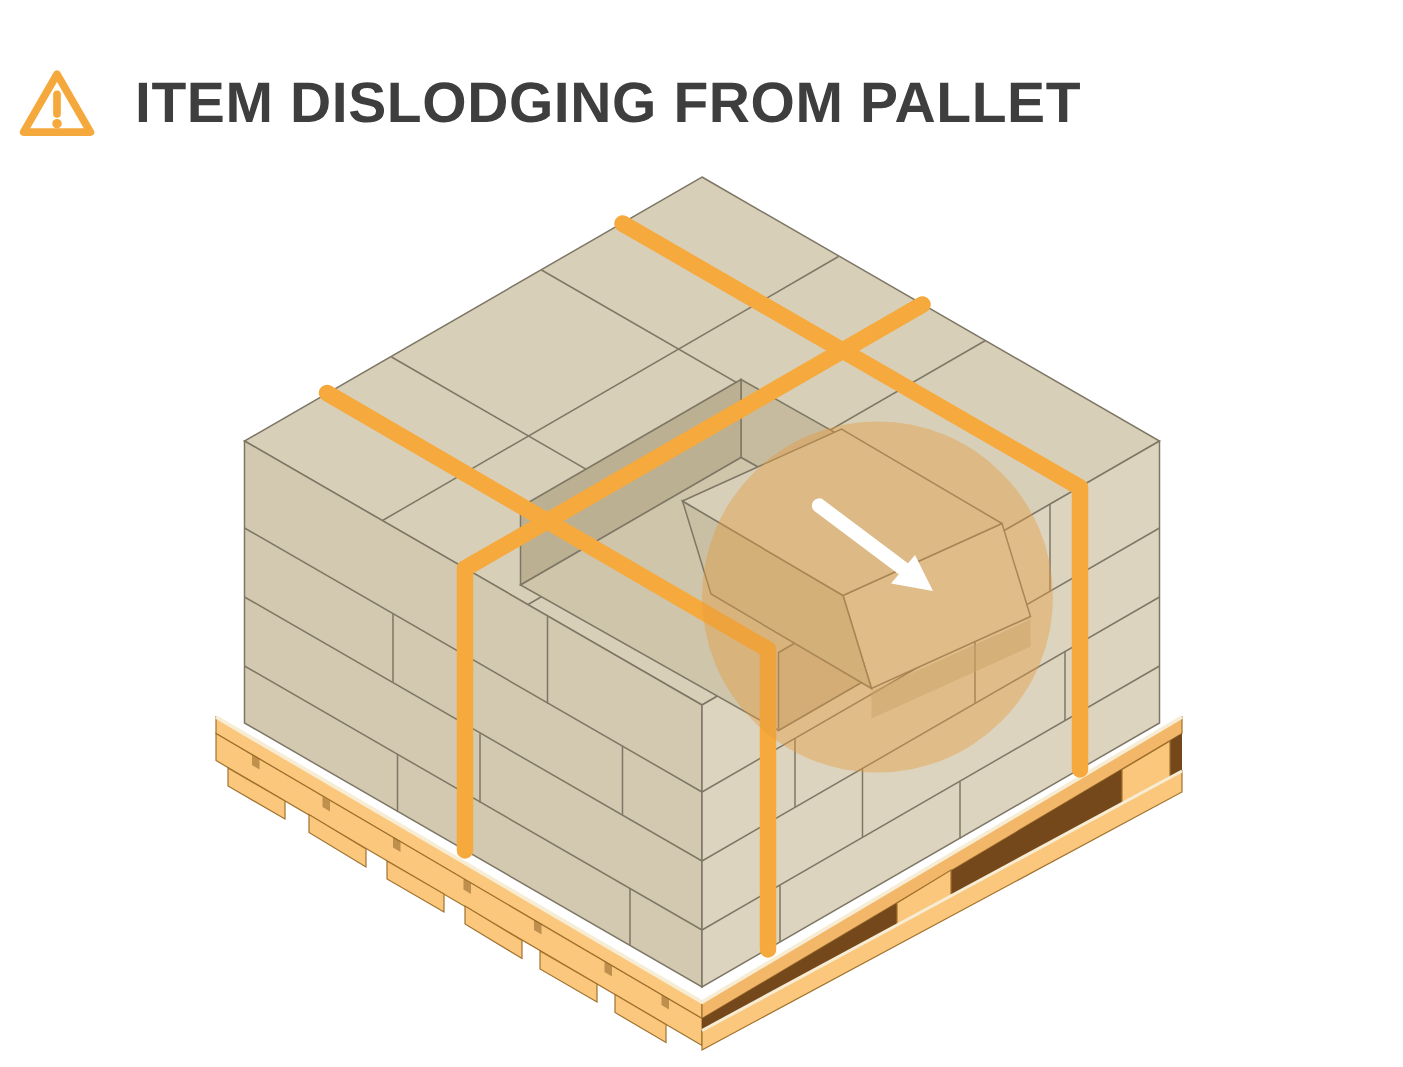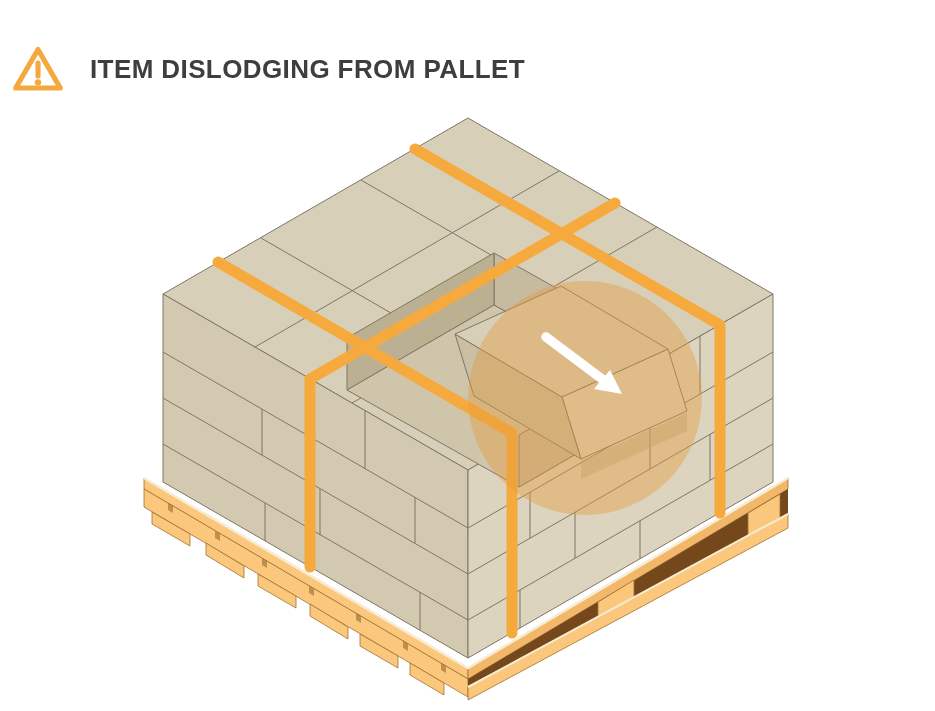--- a/index.html
+++ b/index.html
@@ -9,21 +9,21 @@
     background:var(--c-background,#FFFFFF);
     overflow:hidden;
     font-family:"Liberation Sans",sans-serif;
   }
   .header{
     position:absolute;left:12px;top:44px;
     display:flex;align-items:center;gap:26px;
   }
   .warn-icon{width:52px;height:50px;display:block;}
   .figure-title{
-    font-size:26px;font-weight:700;line-height:1;
+    font-size:38px;font-weight:700;line-height:1;
     color:var(--c-title-text,#3E3E3E);
     letter-spacing:0.4px;
     white-space:nowrap;
   }
   .illustration{position:absolute;left:0;top:0;width:935px;height:711px;}
   .edge{stroke:var(--c-box-outline,#7E7765);stroke-width:1;fill:none;}
   .face-outline{stroke:var(--c-box-outline,#7E7765);stroke-width:1;}
   .pallet-part{stroke:var(--c-pallet-outline,#A1722E);stroke-width:0.8;}
 </style>
 </head>

